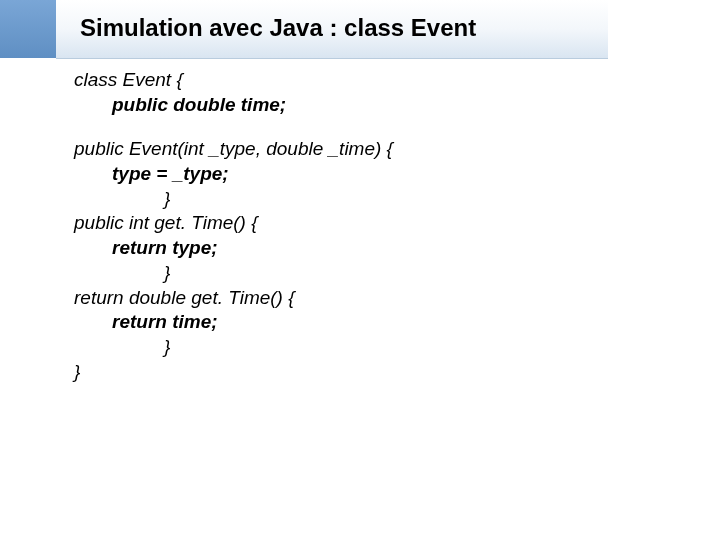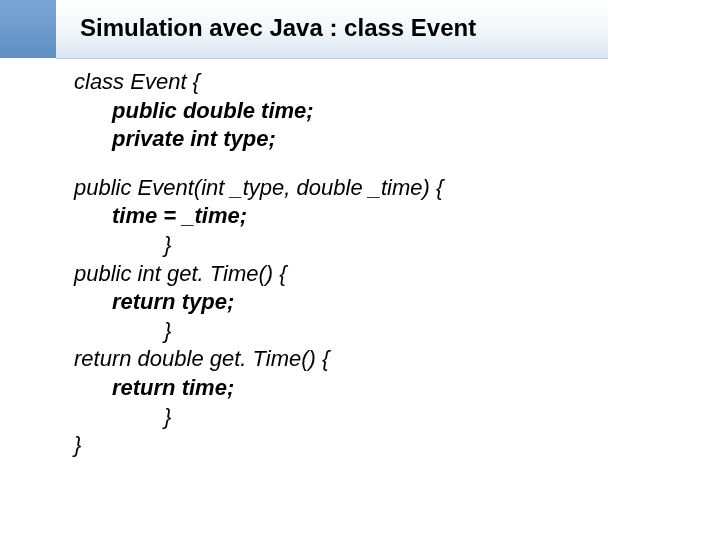--- a/index.html
+++ b/index.html
@@ -41,44 +41,43 @@
     font-size: 24px;
     font-weight: bold;
     color: #000000;
     white-space: nowrap;
   }
   .body {
     position: absolute;
     left: 74px;
     top: 68px;
     right: 40px;
-    font-size: 22px;
+    font-size: 19px;
     line-height: 1.3;
     color: #000000;
   }
   .indent1 { padding-left: 38px; font-weight: bold; }
   .indent2 { padding-left: 90px; }
   .spacer { height: 20px; }
   .italic { font-style: italic; }
 </style>
 </head>
 <body>
 
 <div class="slide">
   <div class="left-bar"></div>
   <div class="title-region"></div>
   <div class="title-text">Simulation avec Java : class Event</div>
 
   <div class="body italic">
     <div>class Event {</div>
     <div class="indent1">public double time;</div>
-    <div class="indent1">private int type;</div>
     <div class="spacer"></div>
     <div>public Event(int  _type, double  _time) {</div>
-    <div class="indent1">time = _time;</div>
+    <div class="indent1">type = _type;</div>
     <div class="indent2">}</div>
     <div>public int get. Time() {</div>
     <div class="indent1">return type;</div>
     <div class="indent2">}</div>
     <div>return double get. Time() {</div>
     <div class="indent1">return time;</div>
     <div class="indent2">}</div>
     <div>}</div>
   </div>
 </div>

